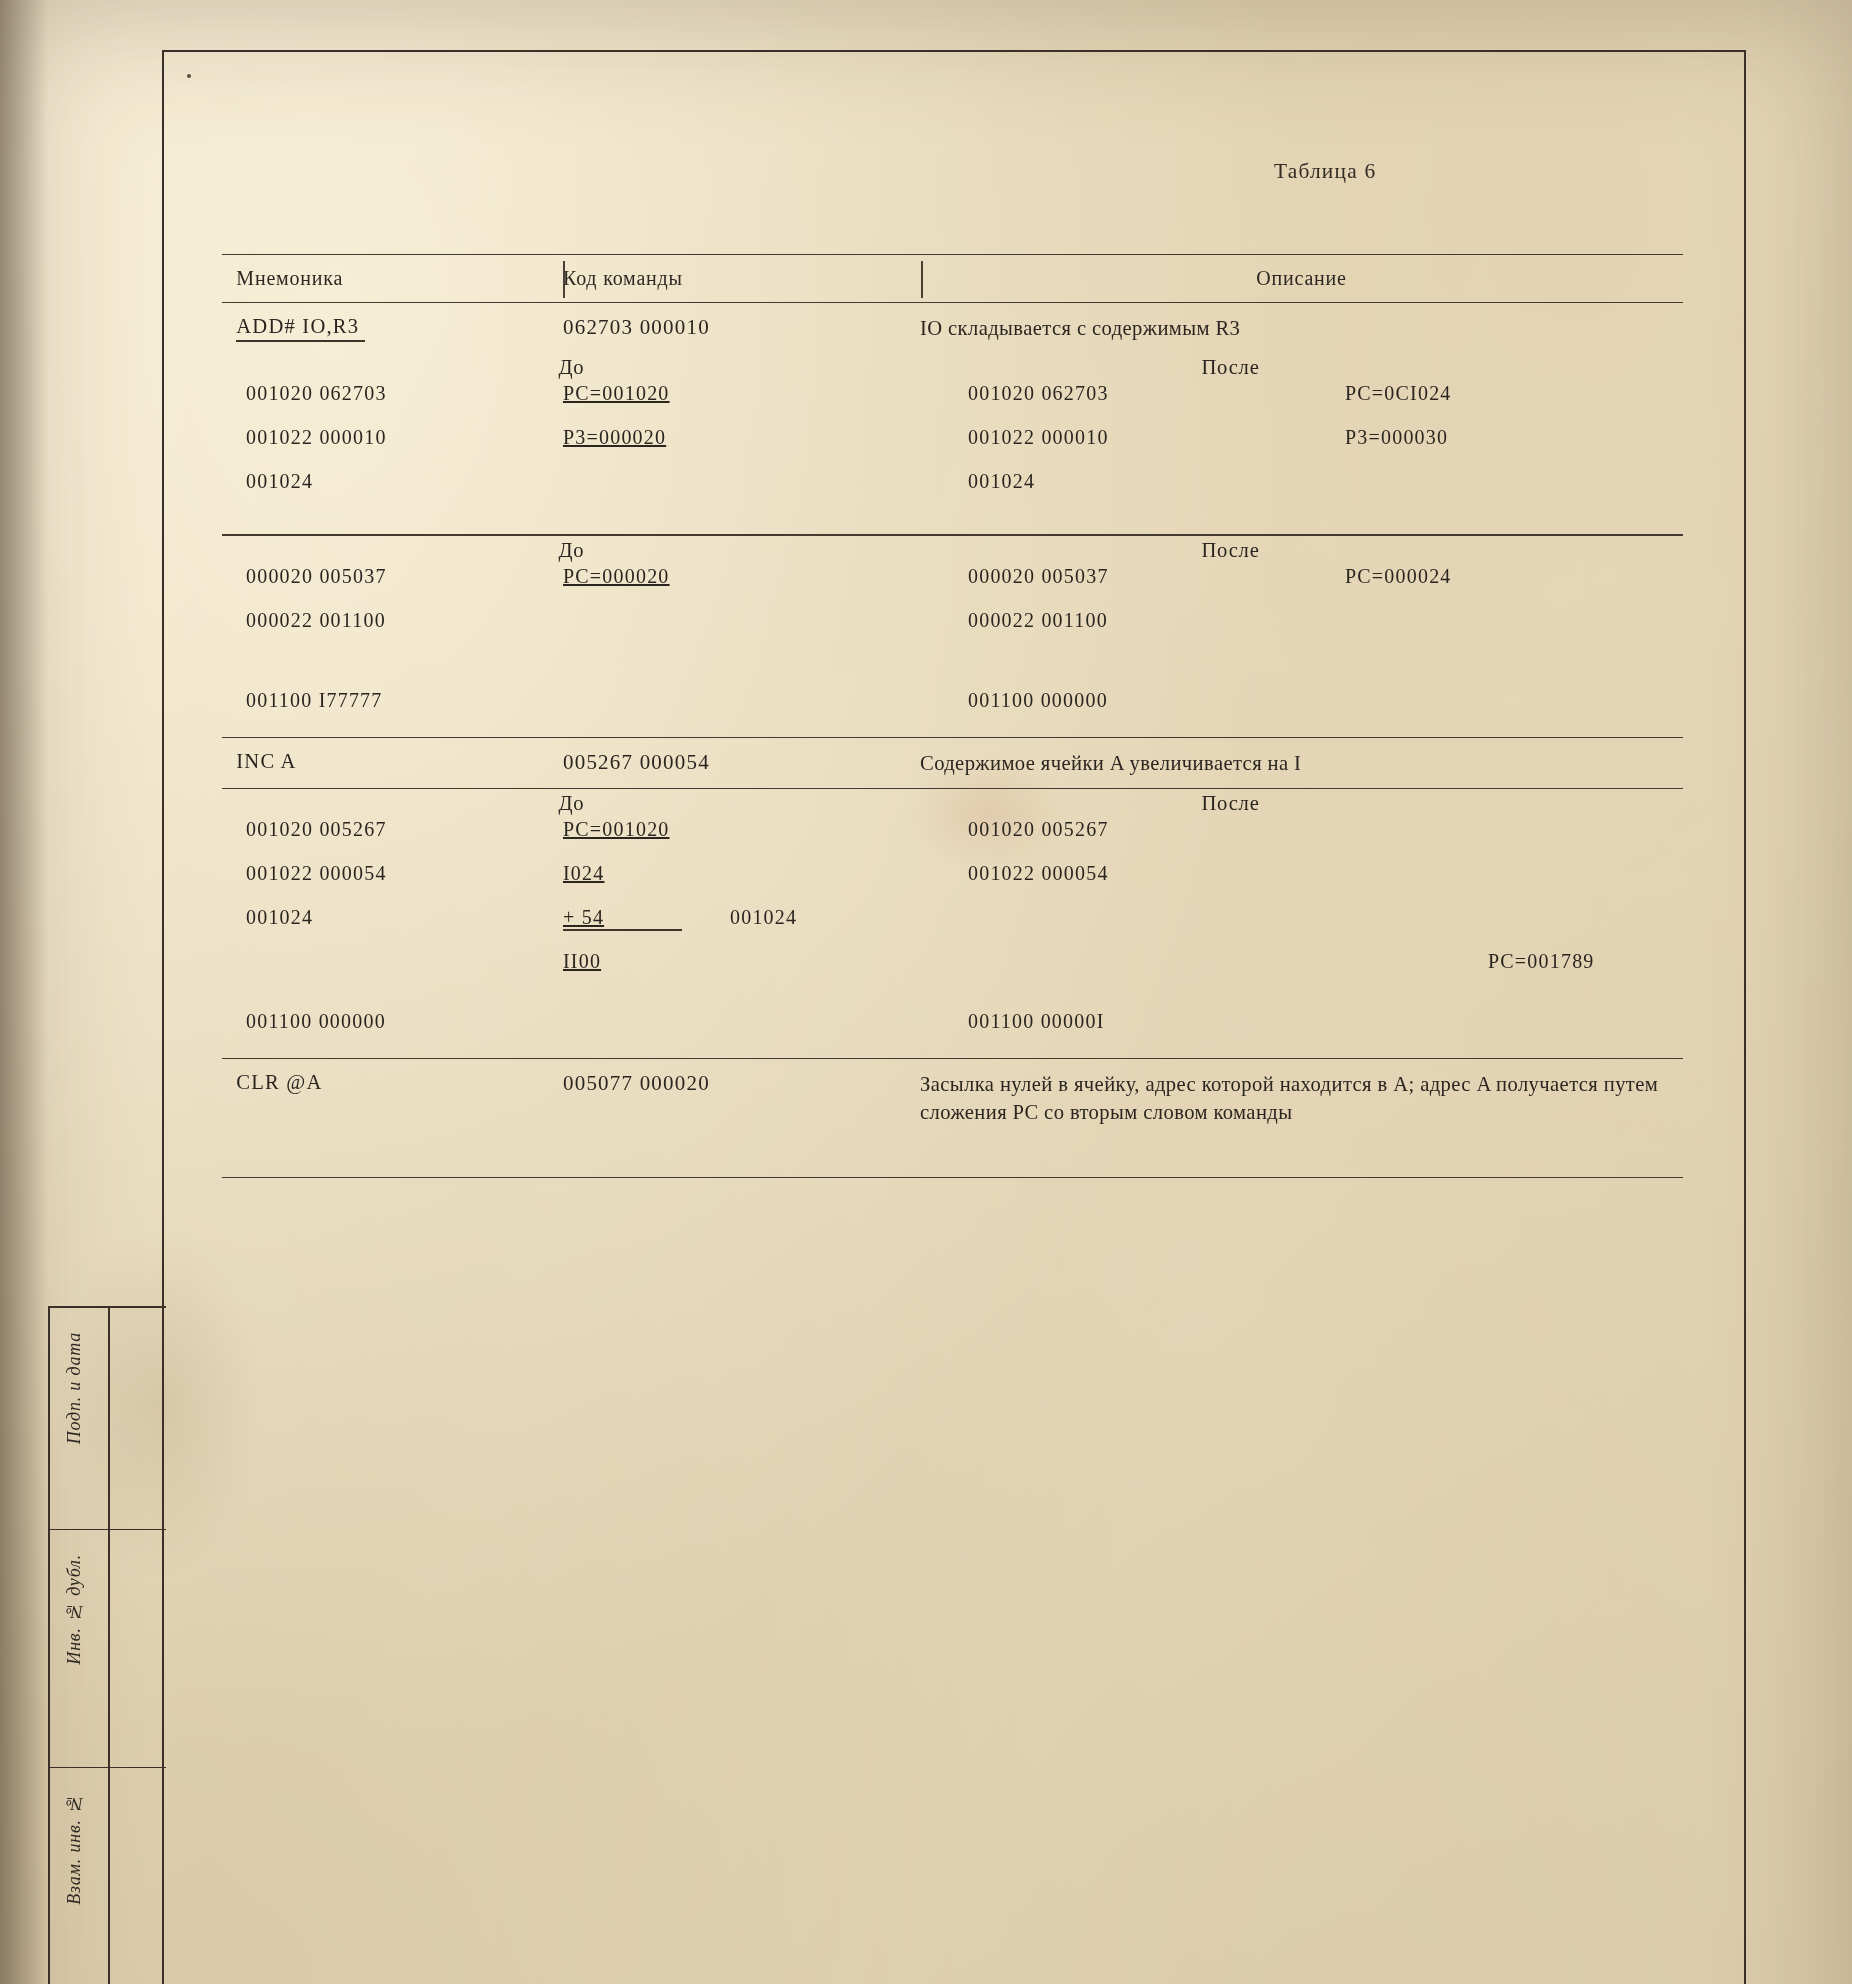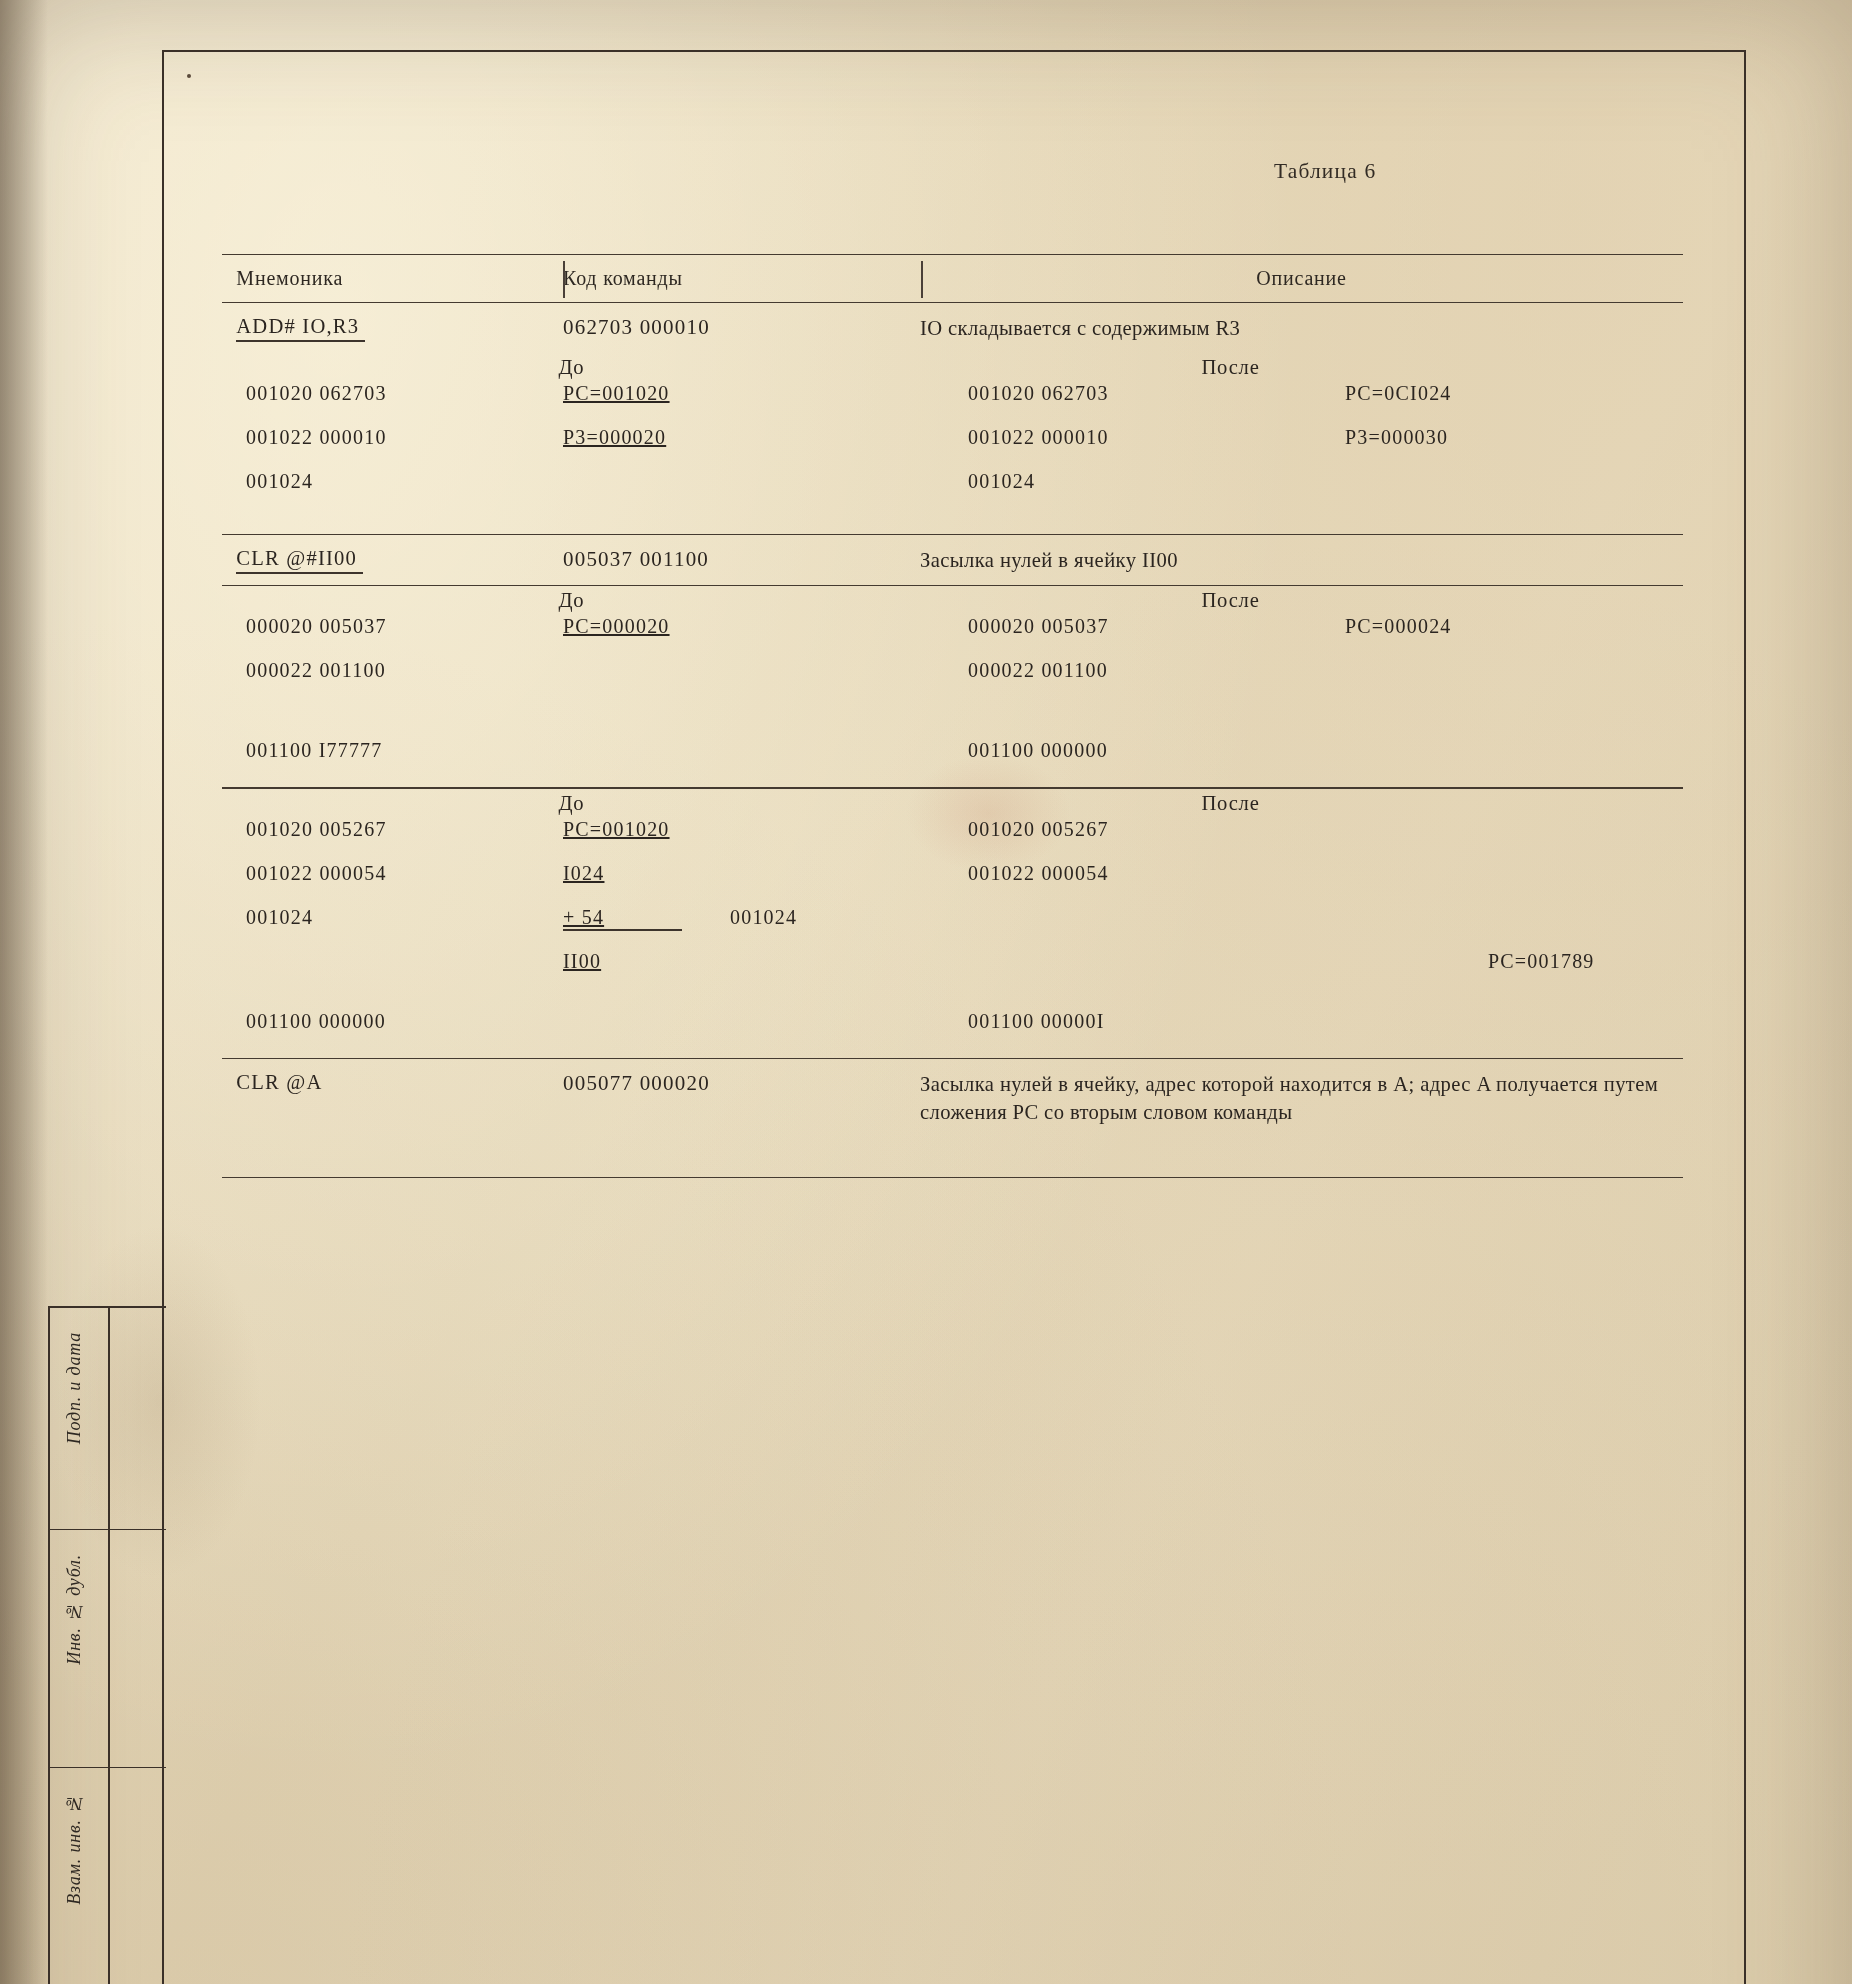--- a/index.html
+++ b/index.html
@@ -214,25 +214,20 @@
       <div class="m2"></div>
       <div class="m3">001024</div>
       <div class="m4"></div>
     </div>
     <div class="spacer-s"></div>
   </div>
 
   <div class="hr"></div>
 
   <div class="blk">
-    <div class="instr">
-      <div class="mn"><span class="addbox">CLR @#II00</span></div>
-      <div class="op">005037 001100</div>
-      <div class="ds">Засылка нулей в ячейку II00</div>
-    </div>
 
     <div class="hr"></div>
 
     <div class="ba-title">
       <div class="left">До</div>
       <div class="right">После</div>
     </div>
 
     <div class="ba-row">
       <div class="m1">000020 005037</div>
@@ -251,20 +246,25 @@
       <div class="m1">001100 I77777</div>
       <div class="m2"></div>
       <div class="m3">001100 000000</div>
       <div class="m4"></div>
     </div>
   </div>
 
   <div class="hr"></div>
 
   <div class="blk">
+    <div class="instr">
+      <div class="mn"><span>INC A</span></div>
+      <div class="op">005267 000054</div>
+      <div class="ds">Содержимое ячейки A увеличивается на I</div>
+    </div>
 
     <div class="hr"></div>
 
     <div class="ba-title">
       <div class="left">До</div>
       <div class="right">После</div>
     </div>
 
     <div class="ba-row">
       <div class="m1">001020 005267</div>

